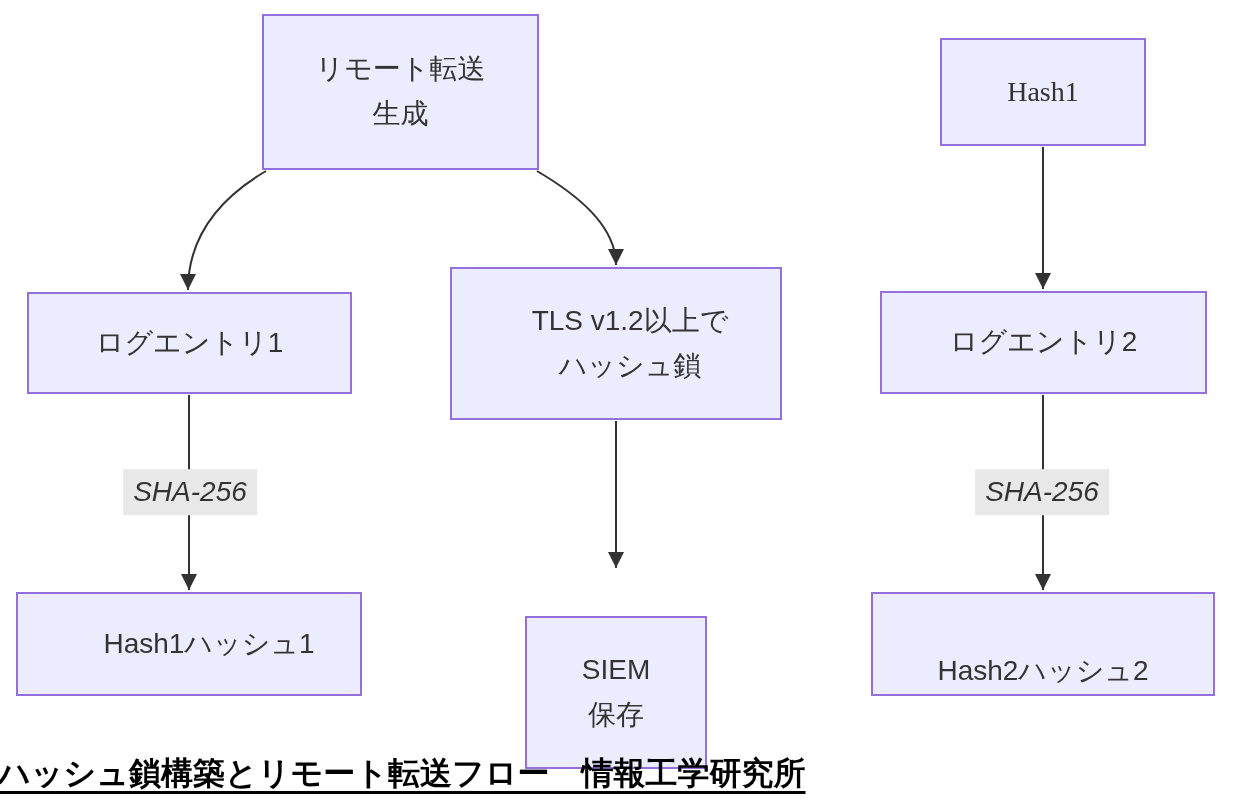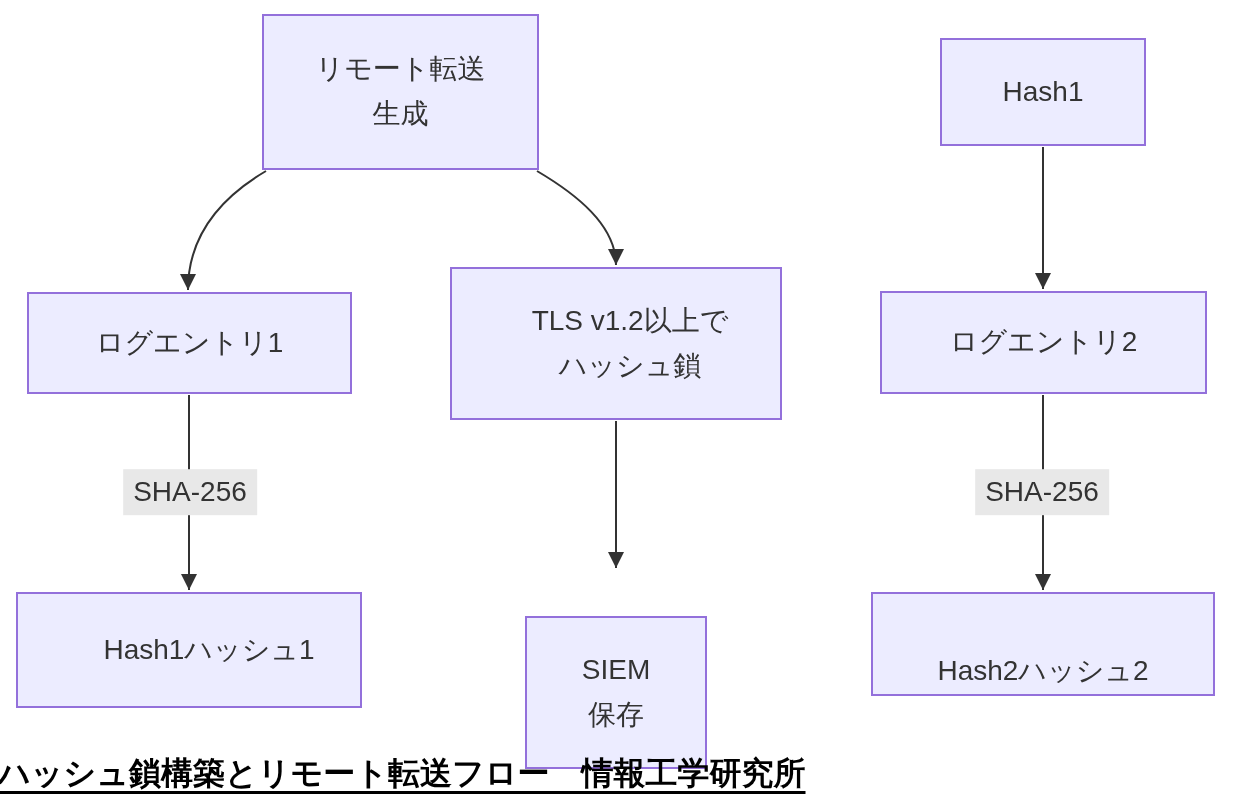--- a/index.html
+++ b/index.html
@@ -42,40 +42,41 @@
   }
   .edge-label {
     position: absolute;
     transform: translate(-50%, -50%);
     background: var(--edge-label-bg);
     color: var(--node-text);
     font-size: 28px;
     line-height: 1.2;
     padding: 6px 10px;
     white-space: nowrap;
+    font-style: italic;
   }
   .diagram-title {
     position: absolute;
     left: -2px;
     top: 752px;
     color: var(--title-color);
     font-size: 32px;
     font-weight: bold;
     white-space: nowrap;
     text-decoration: underline;
     text-decoration-thickness: 3px;
     text-underline-offset: 7px;
   }
   
   #node-hash-chain-gen { left: 262px; top: 14px;  width: 277px; height: 156px; }
   #node-log-entry-1    { left: 27px;  top: 292px; width: 325px; height: 102px; }
   #node-tls-transfer   { left: 450px; top: 267px; width: 332px; height: 153px; padding-left: 28px; }
-  #node-hash1-hash1    { left: 16px;  top: 592px; width: 346px; height: 116px; padding-left: 40px; }
+  #node-hash1-hash1    { left: 16px;  top: 592px; width: 346px; height: 104px; padding-left: 40px; }
   #node-siem-store     { left: 525px; top: 570px; width: 182px; height: 153px; margin-top: 46px; }
-  #node-hash1          { left: 940px; top: 38px;  width: 206px; height: 108px; }
+  #node-hash1          { left: 940px; top: 38px;  width: 206px; height: 108px; font-family: Liberation Serif, serif; }
   #node-log-entry-2    { left: 880px; top: 291px; width: 327px; height: 103px; }
   #node-hash2-hash2    { left: 871px; top: 592px; width: 344px; height: 104px; justify-content: flex-end; }
   #edge-label-sha-left  { left: 190px;  top: 492px; }
   #edge-label-sha-right { left: 1042px; top: 492px; }
 </style>
 </head>
 <body>
 
 <div class="canvas">
 

